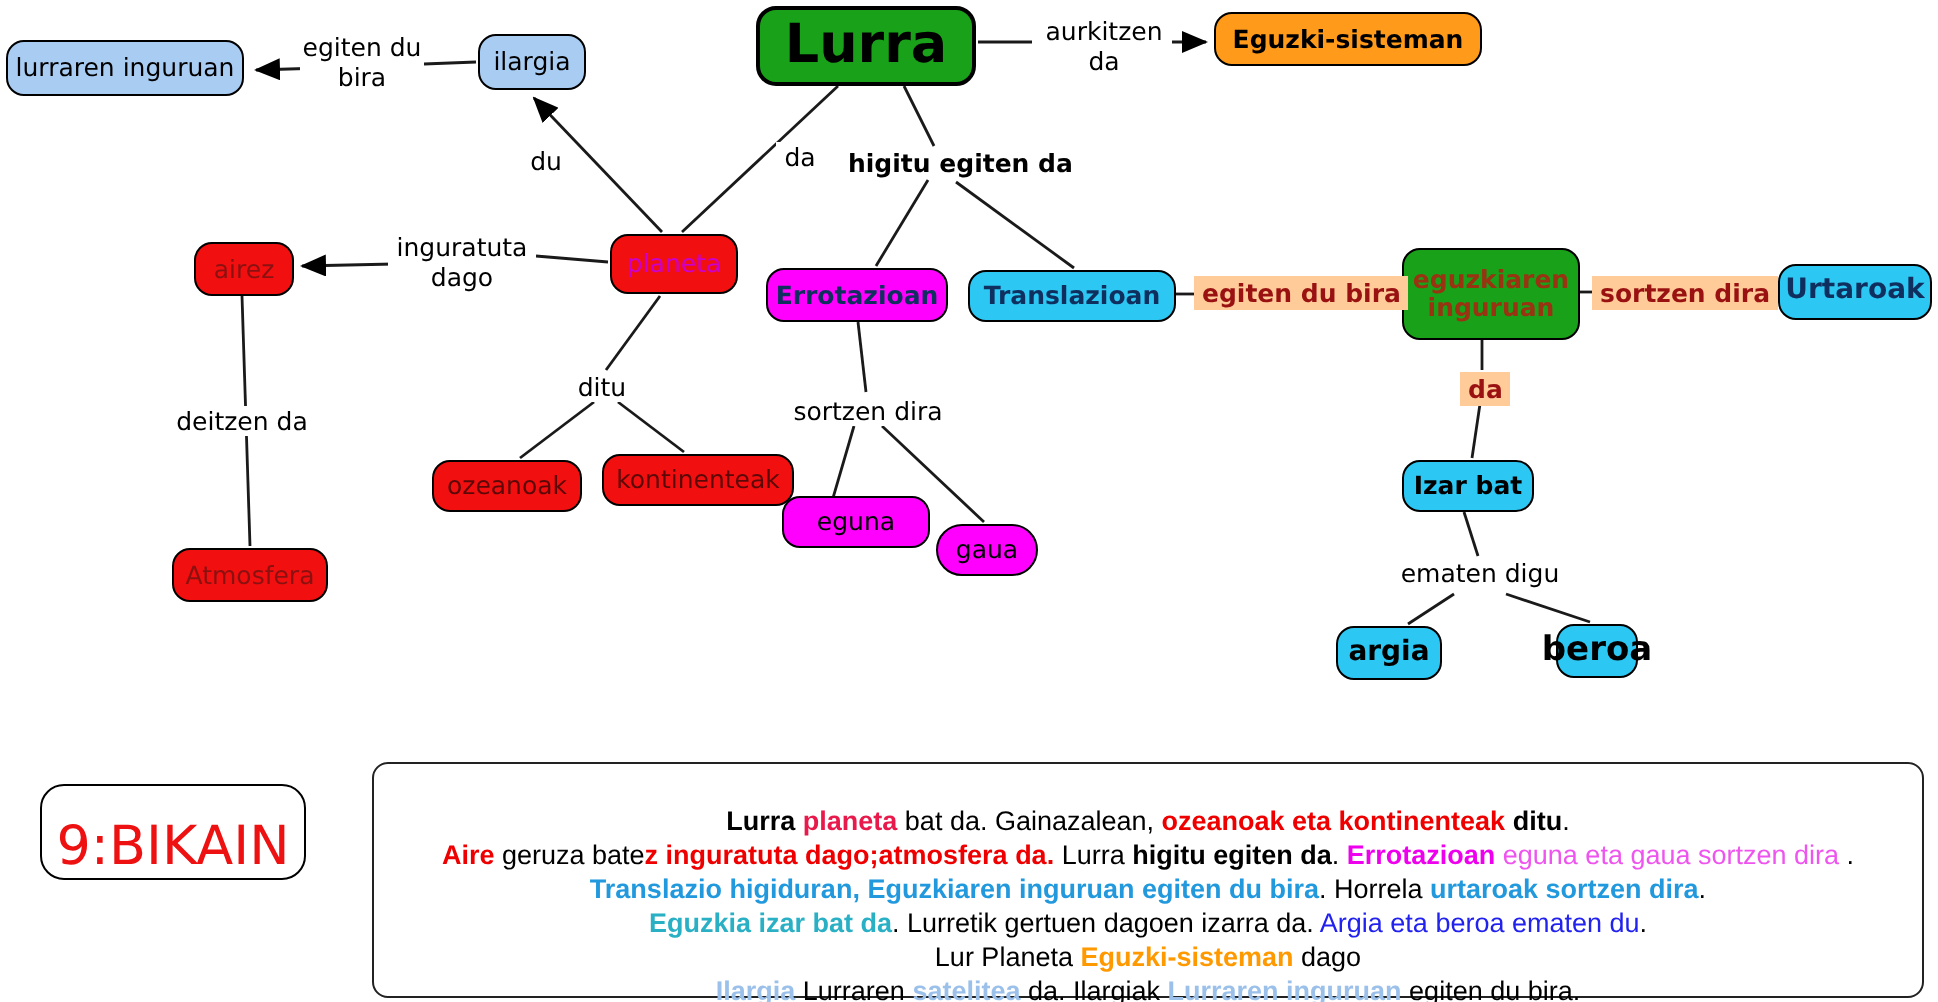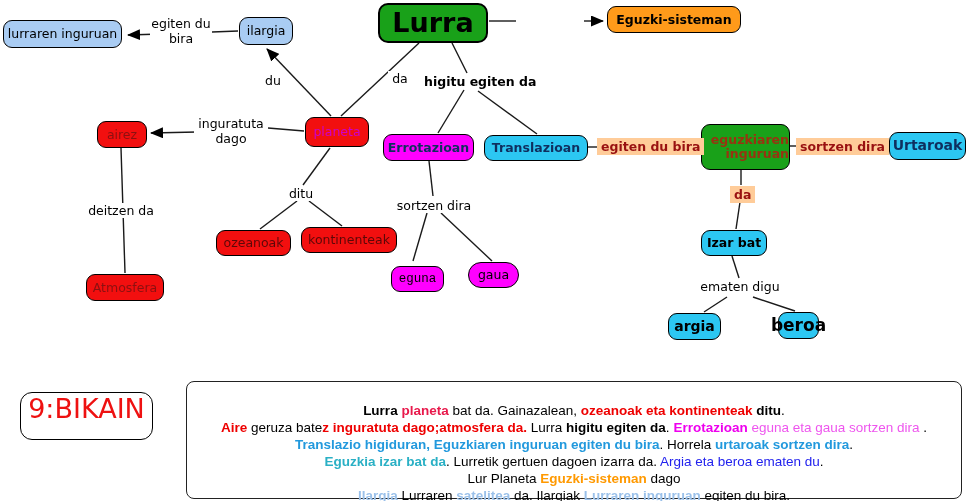--- a/index.html
+++ b/index.html
@@ -2,41 +2,41 @@
 <html><head>
 <meta charset="utf-8">
 <style>
   html,body{margin:0;padding:0;background:#fff;}
   #canvas{position:relative;width:969px;height:501px;background:#fff;overflow:hidden;
           font-family:"DejaVu Sans",sans-serif;}
   svg.wires{position:absolute;left:0;top:0;pointer-events:none;}
   .node{position:absolute;display:flex;align-items:center;justify-content:center;
         border:1.6px solid #000;border-radius:9px;font-size:12.5px;line-height:1.12;
         text-align:center;box-sizing:border-box;white-space:nowrap;color:#000;}
-  .wrap{white-space:normal;text-align:right;}
+  .wrap{white-space:normal;}
   .bold{font-weight:bold;}
   .blue{background:#a9ccf3;}
   .red{background:#f20f0f;}
   .magenta{background:#ff00ff;}
   .cyan{background:#2cc7f2;}
   .green{background:#19a119;}
   .orange{background:#ff9a1a;}
   .t-darkred{color:#8b1111;}
   .t-magenta{color:#cc00cc;}
   .t-navy{color:#0f2f5f;}
   .t-maroon{color:#5c0808;}
   .t-brown{color:#993311;}
   .biglabel{font-size:27px;font-weight:bold;border-width:2px;border-radius:10px;}
   .label{position:absolute;font-size:12.5px;line-height:15px;text-align:center;
          background:#fff;color:#000;}
   .label.bold{font-weight:bold;}
   .peach{position:absolute;background:#ffcc99;color:#991111;font-weight:bold;
          font-size:12.5px;line-height:15px;padding:1px 4px;text-align:center;white-space:nowrap;}
   #grade-box{position:absolute;left:20px;top:392px;width:131px;height:46px;
-             border:1.4px solid #000;border-radius:12px;display:flex;align-items:flex-start;
+             border:1.4px solid #000;border-radius:12px;display:flex;align-items:flex-end;
              justify-content:center;}
   #grade-box span{font-size:27px;color:#ee1111;letter-spacing:0px;}
   #summary-box{position:absolute;left:186px;top:381px;width:776px;height:118px;
                border:1.3px solid #222;border-radius:8px;box-sizing:border-box;
                padding-top:20px;background:#fff;}
   .sline{height:17px;line-height:17px;text-align:center;
          font-family:"Liberation Sans",sans-serif;font-size:13.5px;color:#000;}
 </style>
 </head>
 <body>
@@ -84,29 +84,30 @@
   <div class="node blue" style="left:239px;top:17px;width:54px;height:28px;">ilargia</div>
   <div class="node green biglabel" style="left:378px;top:3px;width:110px;height:40px;">Lurra</div>
   <div class="node orange bold" style="left:607px;top:6px;width:134px;height:27px;">Eguzki-sisteman</div>
   <div class="node red t-darkred" style="left:97px;top:121px;width:50px;height:27px;">airez</div>
   <div class="node red t-magenta" style="left:305px;top:117px;width:64px;height:30px;">planeta</div>
   <div class="node red t-darkred" style="left:86px;top:274px;width:78px;height:27px;">Atmosfera</div>
   <div class="node red t-maroon" style="left:216px;top:230px;width:75px;height:26px;">ozeanoak</div>
   <div class="node red t-maroon" style="left:301px;top:227px;width:96px;height:26px;">kontinenteak</div>
   <div class="node magenta bold t-navy" style="left:383px;top:134px;width:91px;height:27px;">Errotazioan</div>
   <div class="node cyan bold t-navy" style="left:484px;top:135px;width:104px;height:26px;">Translazioan</div>
-  <div class="node magenta" style="left:391px;top:266px;width:53px;height:26px;font-family:Liberation Mono, monospace;">eguna</div>
+  <div class="node magenta" style="left:391px;top:248px;width:74px;height:26px;">eguna</div>
   <div class="node magenta" style="left:468px;top:262px;width:51px;height:26px;border-radius:13px;">gaua</div>
   <div class="node green bold t-brown wrap" style="left:701px;top:124px;width:89px;height:46px;">eguzkiaren inguruan</div>
   <div class="node cyan bold t-navy" style="left:889px;top:132px;width:77px;height:28px;font-size:14px;">Urtaroak</div>
   <div class="node cyan bold" style="left:701px;top:230px;width:66px;height:26px;">Izar bat</div>
   <div class="node cyan bold" style="left:668px;top:313px;width:53px;height:27px;font-size:14px;">argia</div>
   <div class="node cyan bold" style="left:778px;top:312px;width:41px;height:27px;font-size:17px;">beroa</div>
 
   <div class="label" style="left:150px;top:16px;width:62px;">egiten du bira</div>
+  <div class="label" style="left:518px;top:8px;width:68px;">aurkitzen da</div>
   <div class="label" style="left:260px;top:73px;width:26px;">du</div>
   <div class="label" style="left:388px;top:71px;width:24px;">da</div>
   <div class="label bold" style="left:424px;top:74px;white-space:nowrap;">higitu egiten da</div>
   <div class="label" style="left:194px;top:116px;width:74px;">inguratuta dago</div>
   <div class="label" style="left:85px;top:203px;width:72px;white-space:nowrap;">deitzen da</div>
   <div class="label" style="left:284px;top:186px;width:34px;">ditu</div>
   <div class="label" style="left:395px;top:198px;width:78px;white-space:nowrap;">sortzen dira</div>
   <div class="label" style="left:700px;top:279px;width:80px;white-space:nowrap;">ematen digu</div>
 
   <div class="peach" style="left:597px;top:138px;">egiten du bira</div>

